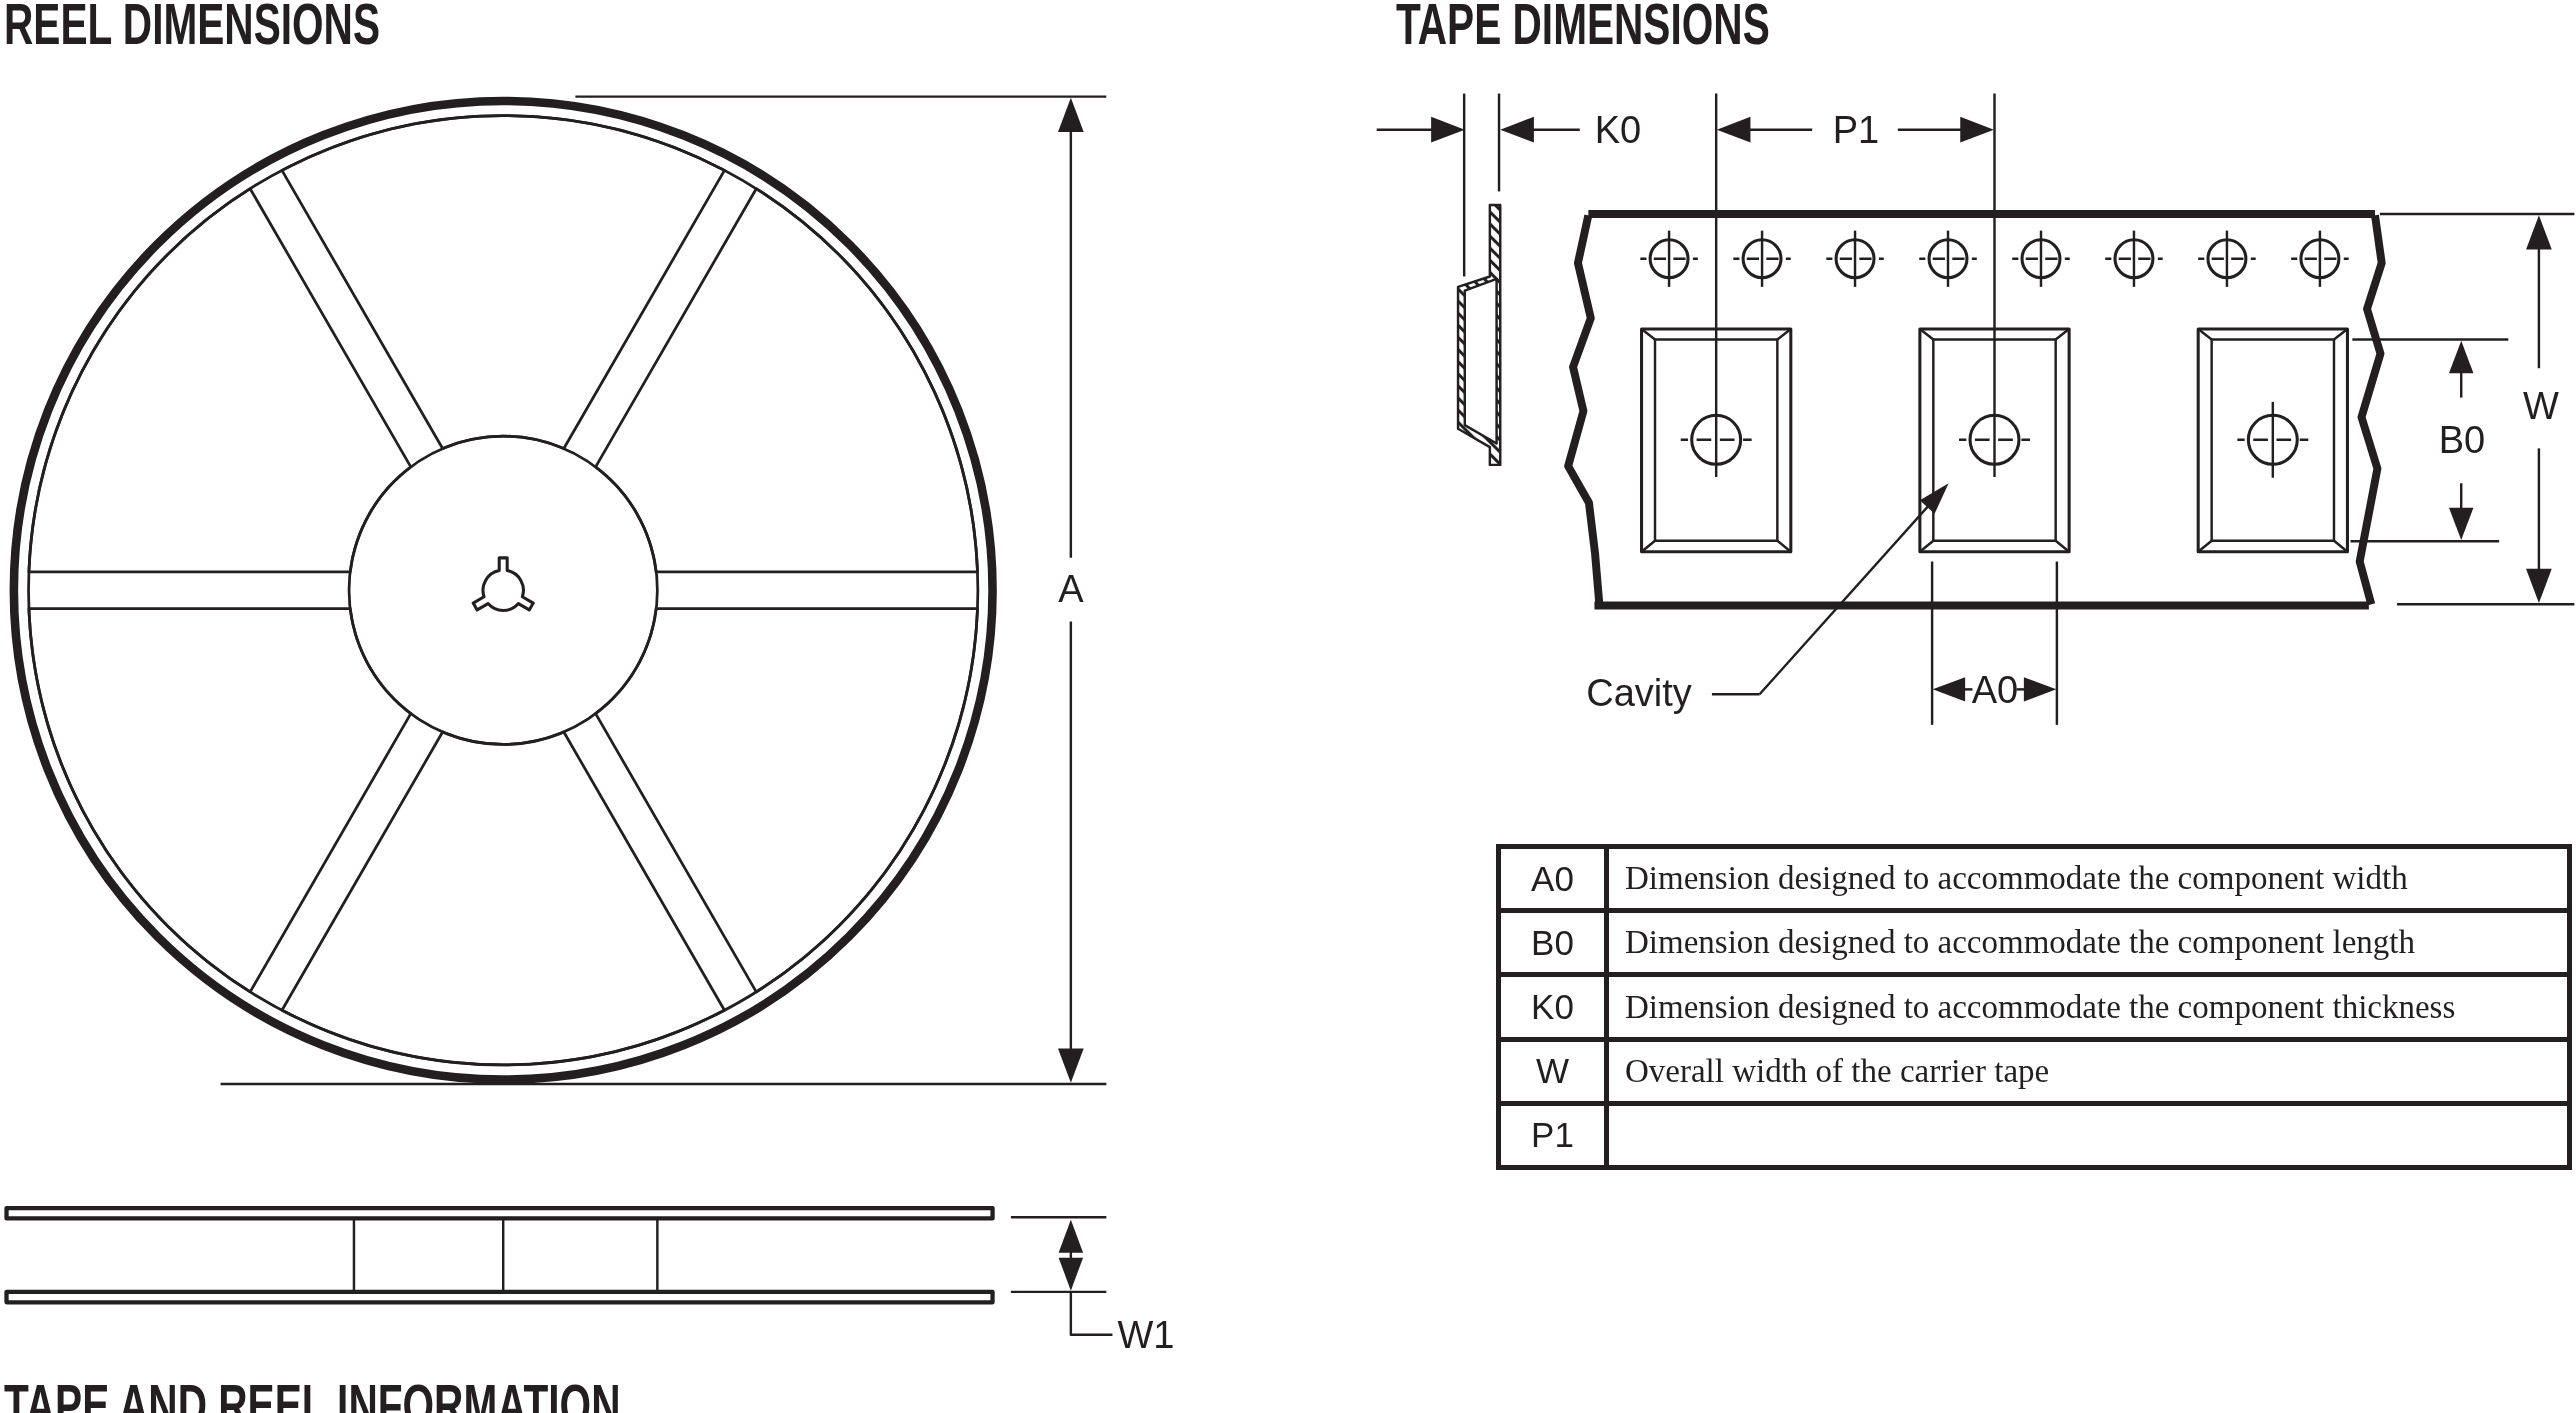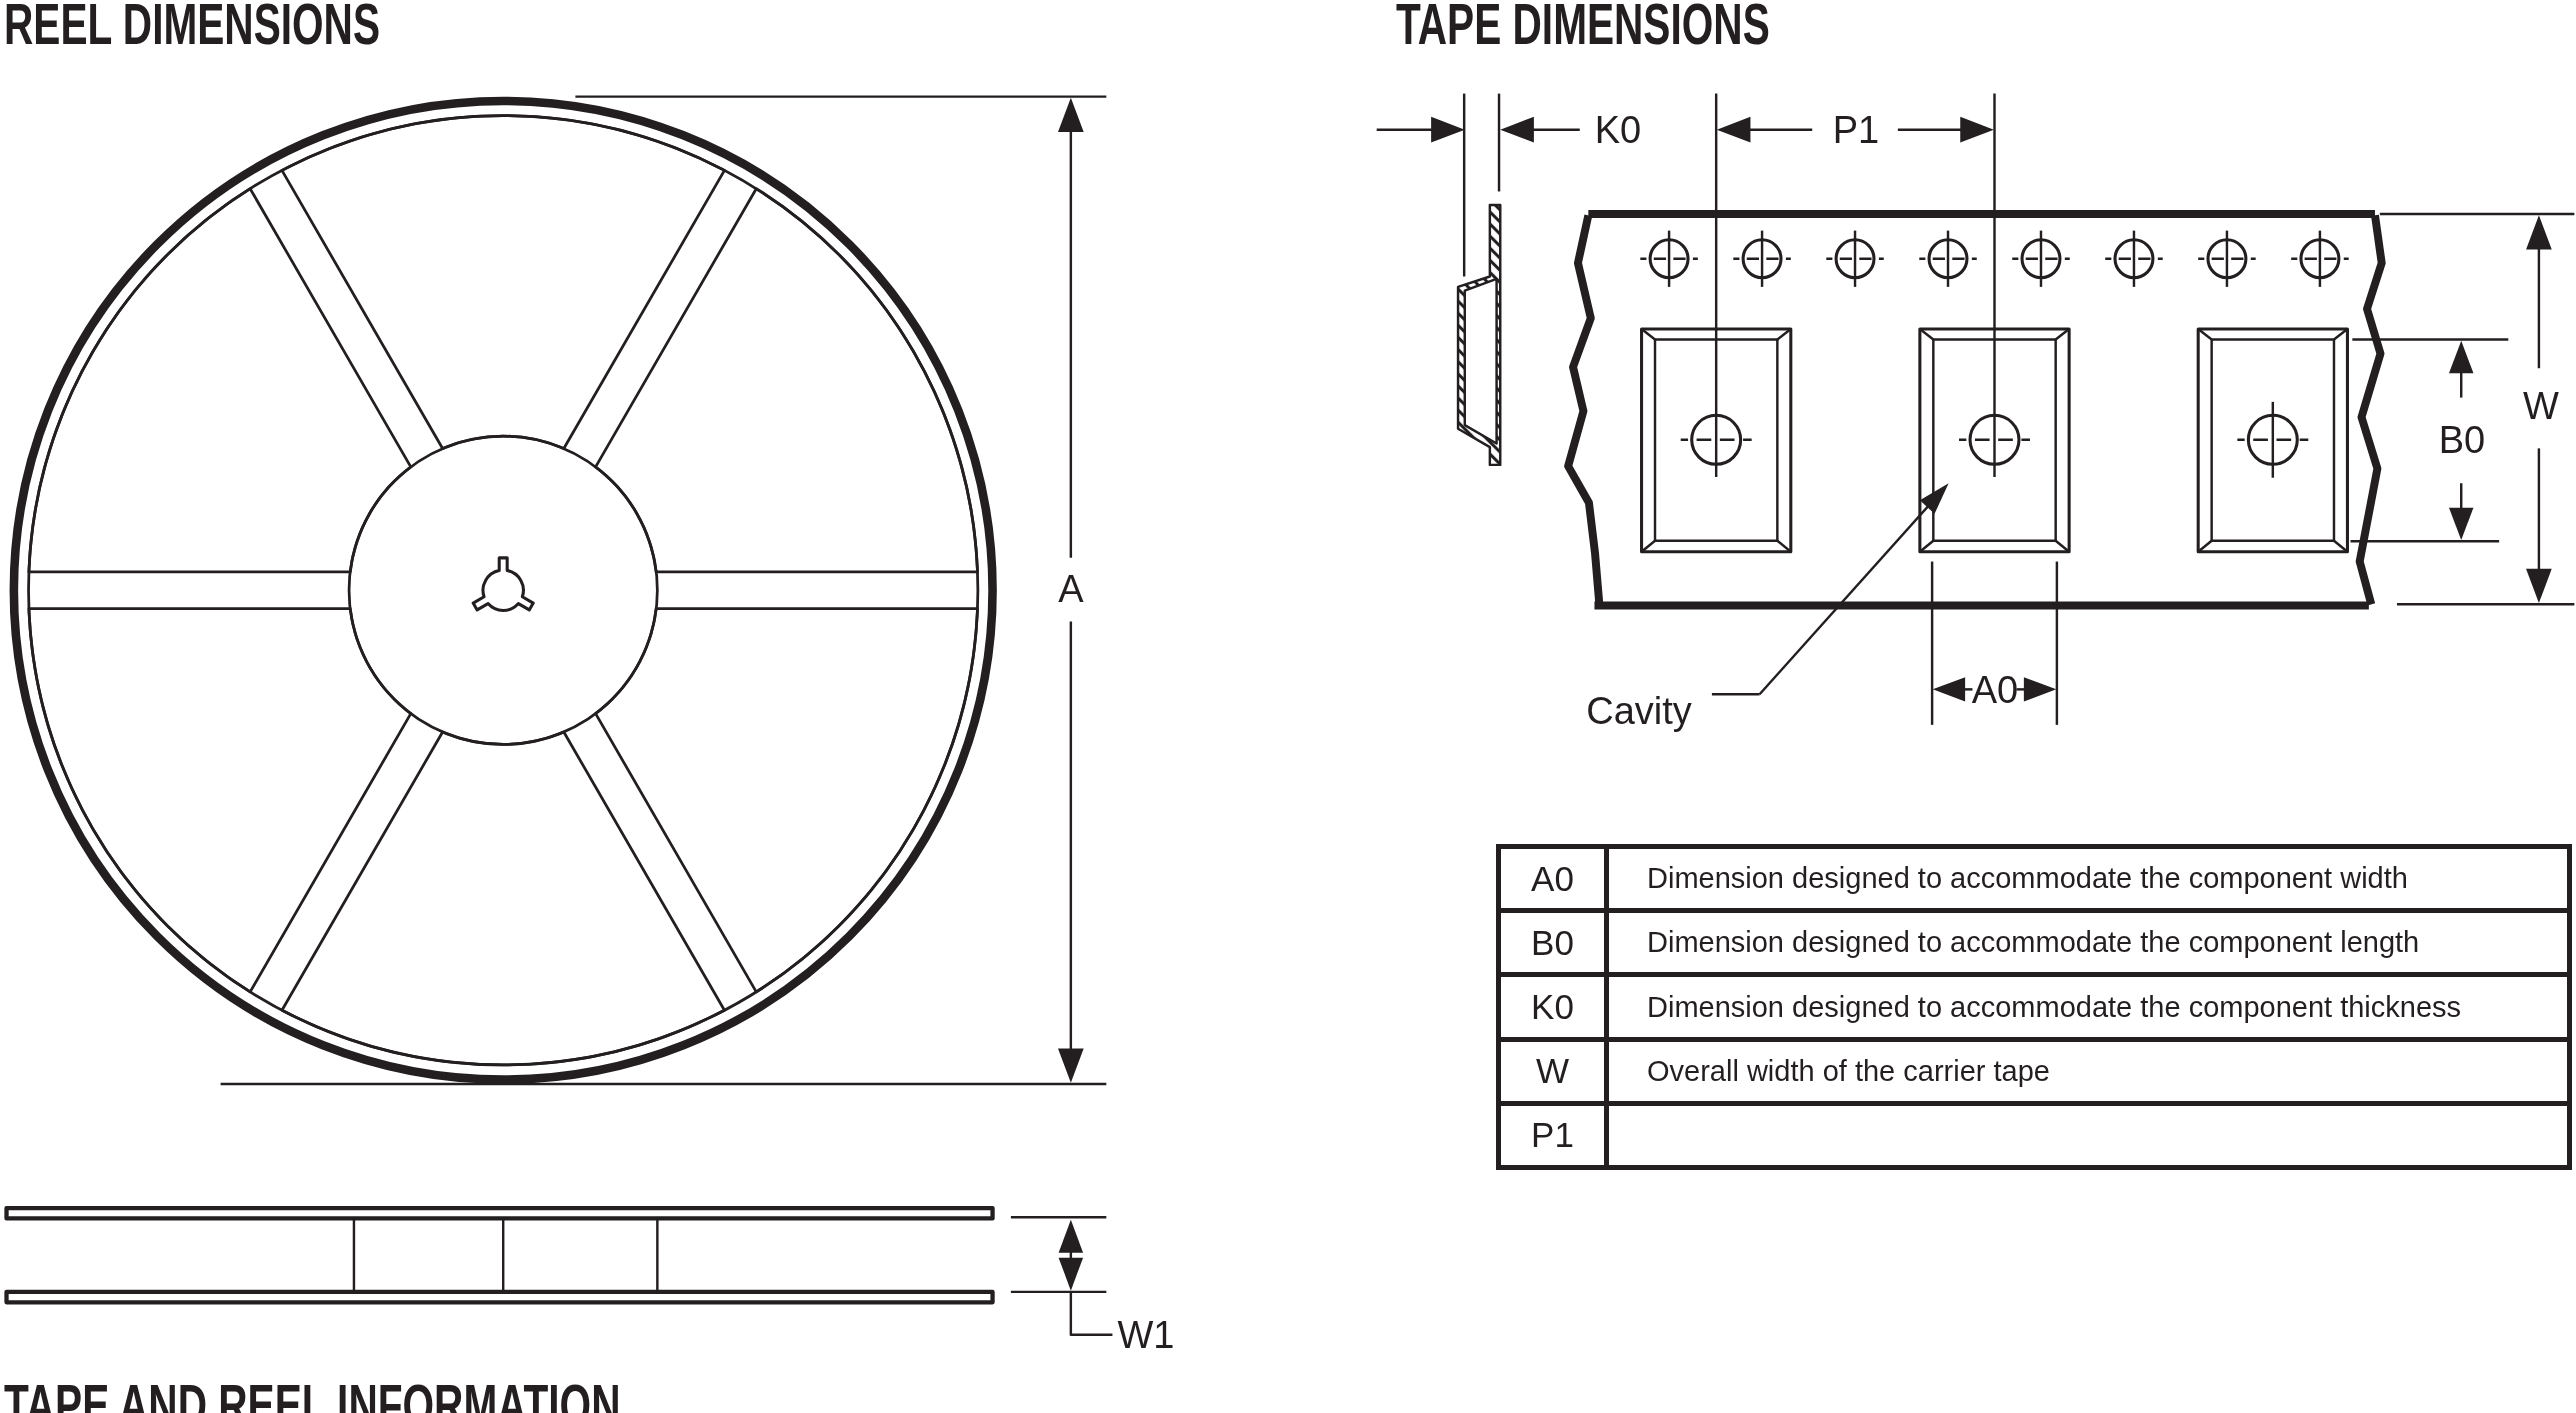--- a/index.html
+++ b/index.html
@@ -10,21 +10,21 @@
            transform:scaleX(0.70);transform-origin:0 50%;letter-spacing:0px;}
   .dim-label{position:absolute;font-size:38px;white-space:nowrap;
              transform:translate(-50%,-50%);background:#ffffff;padding:0 3.7px;}
   .plain{background:transparent;padding:0;}
   #spec-table{position:absolute;left:1496px;top:844px;width:1076px;height:326px;
               border:5.5px solid #231f20;display:flex;flex-direction:column;box-sizing:border-box;}
   .t-row{flex:1;display:flex;border-bottom:5.5px solid #231f20;}
   .t-row:last-child{border-bottom:none;}
   .t-sym{width:103px;border-right:5.5px solid #231f20;display:flex;align-items:center;
          justify-content:center;font-size:35px;flex:none;}
-  .t-desc{flex:1;display:flex;align-items:center;padding-left:38px;font-size:29px;}
+  .t-desc{flex:1;display:flex;align-items:center;padding-left:16px;font-size:33px;font-family:Liberation Serif, serif;}
 </style>
 </head>
 <body>
 
 <div id="stage">
 
   <svg id="drawing" width="2576" height="1413" viewBox="0 0 4210 2310" fill="none" stroke="#231f20" stroke-linecap="butt" stroke-linejoin="round">
     <defs>
       <pattern id="hatch" patternUnits="userSpaceOnUse" width="14" height="14" patternTransform="rotate(-45)">
         <line x1="7" y1="0" x2="7" y2="14" stroke="#231f20" stroke-width="5"></line>
@@ -216,21 +216,21 @@
   <div class="heading" style="left:3.7px;top:-9.8px;">REEL DIMENSIONS</div>
   <div class="heading" style="left:1396px;top:-9.8px;">TAPE DIMENSIONS</div>
   <div class="heading" style="left:3.7px;top:1371px;">TAPE AND REEL INFORMATION</div>
 
   <span class="dim-label" style="left:1071px;top:589px;">A</span>
   <span class="dim-label plain" style="left:1618px;top:130px;">K0</span>
   <span class="dim-label plain" style="left:1856px;top:130px;">P1</span>
   <span class="dim-label" style="left:2541px;top:406px;">W</span>
   <span class="dim-label" style="left:2462px;top:440px;">B0</span>
   <span class="dim-label plain" style="left:1995px;top:690px;">A0</span>
-  <span class="dim-label plain" style="left:1639px;top:711px;">Cavity</span>
+  <span class="dim-label plain" style="left:1639px;top:693px;">Cavity</span>
   <span class="dim-label plain" style="left:1146px;top:1335px;">W1</span>
 
   <div id="spec-table">
     <div class="t-row">
       <div class="t-sym">A0</div>
       <div class="t-desc">Dimension designed to accommodate the component width</div>
     </div>
     <div class="t-row">
       <div class="t-sym">B0</div>
       <div class="t-desc">Dimension designed to accommodate the component length</div>

